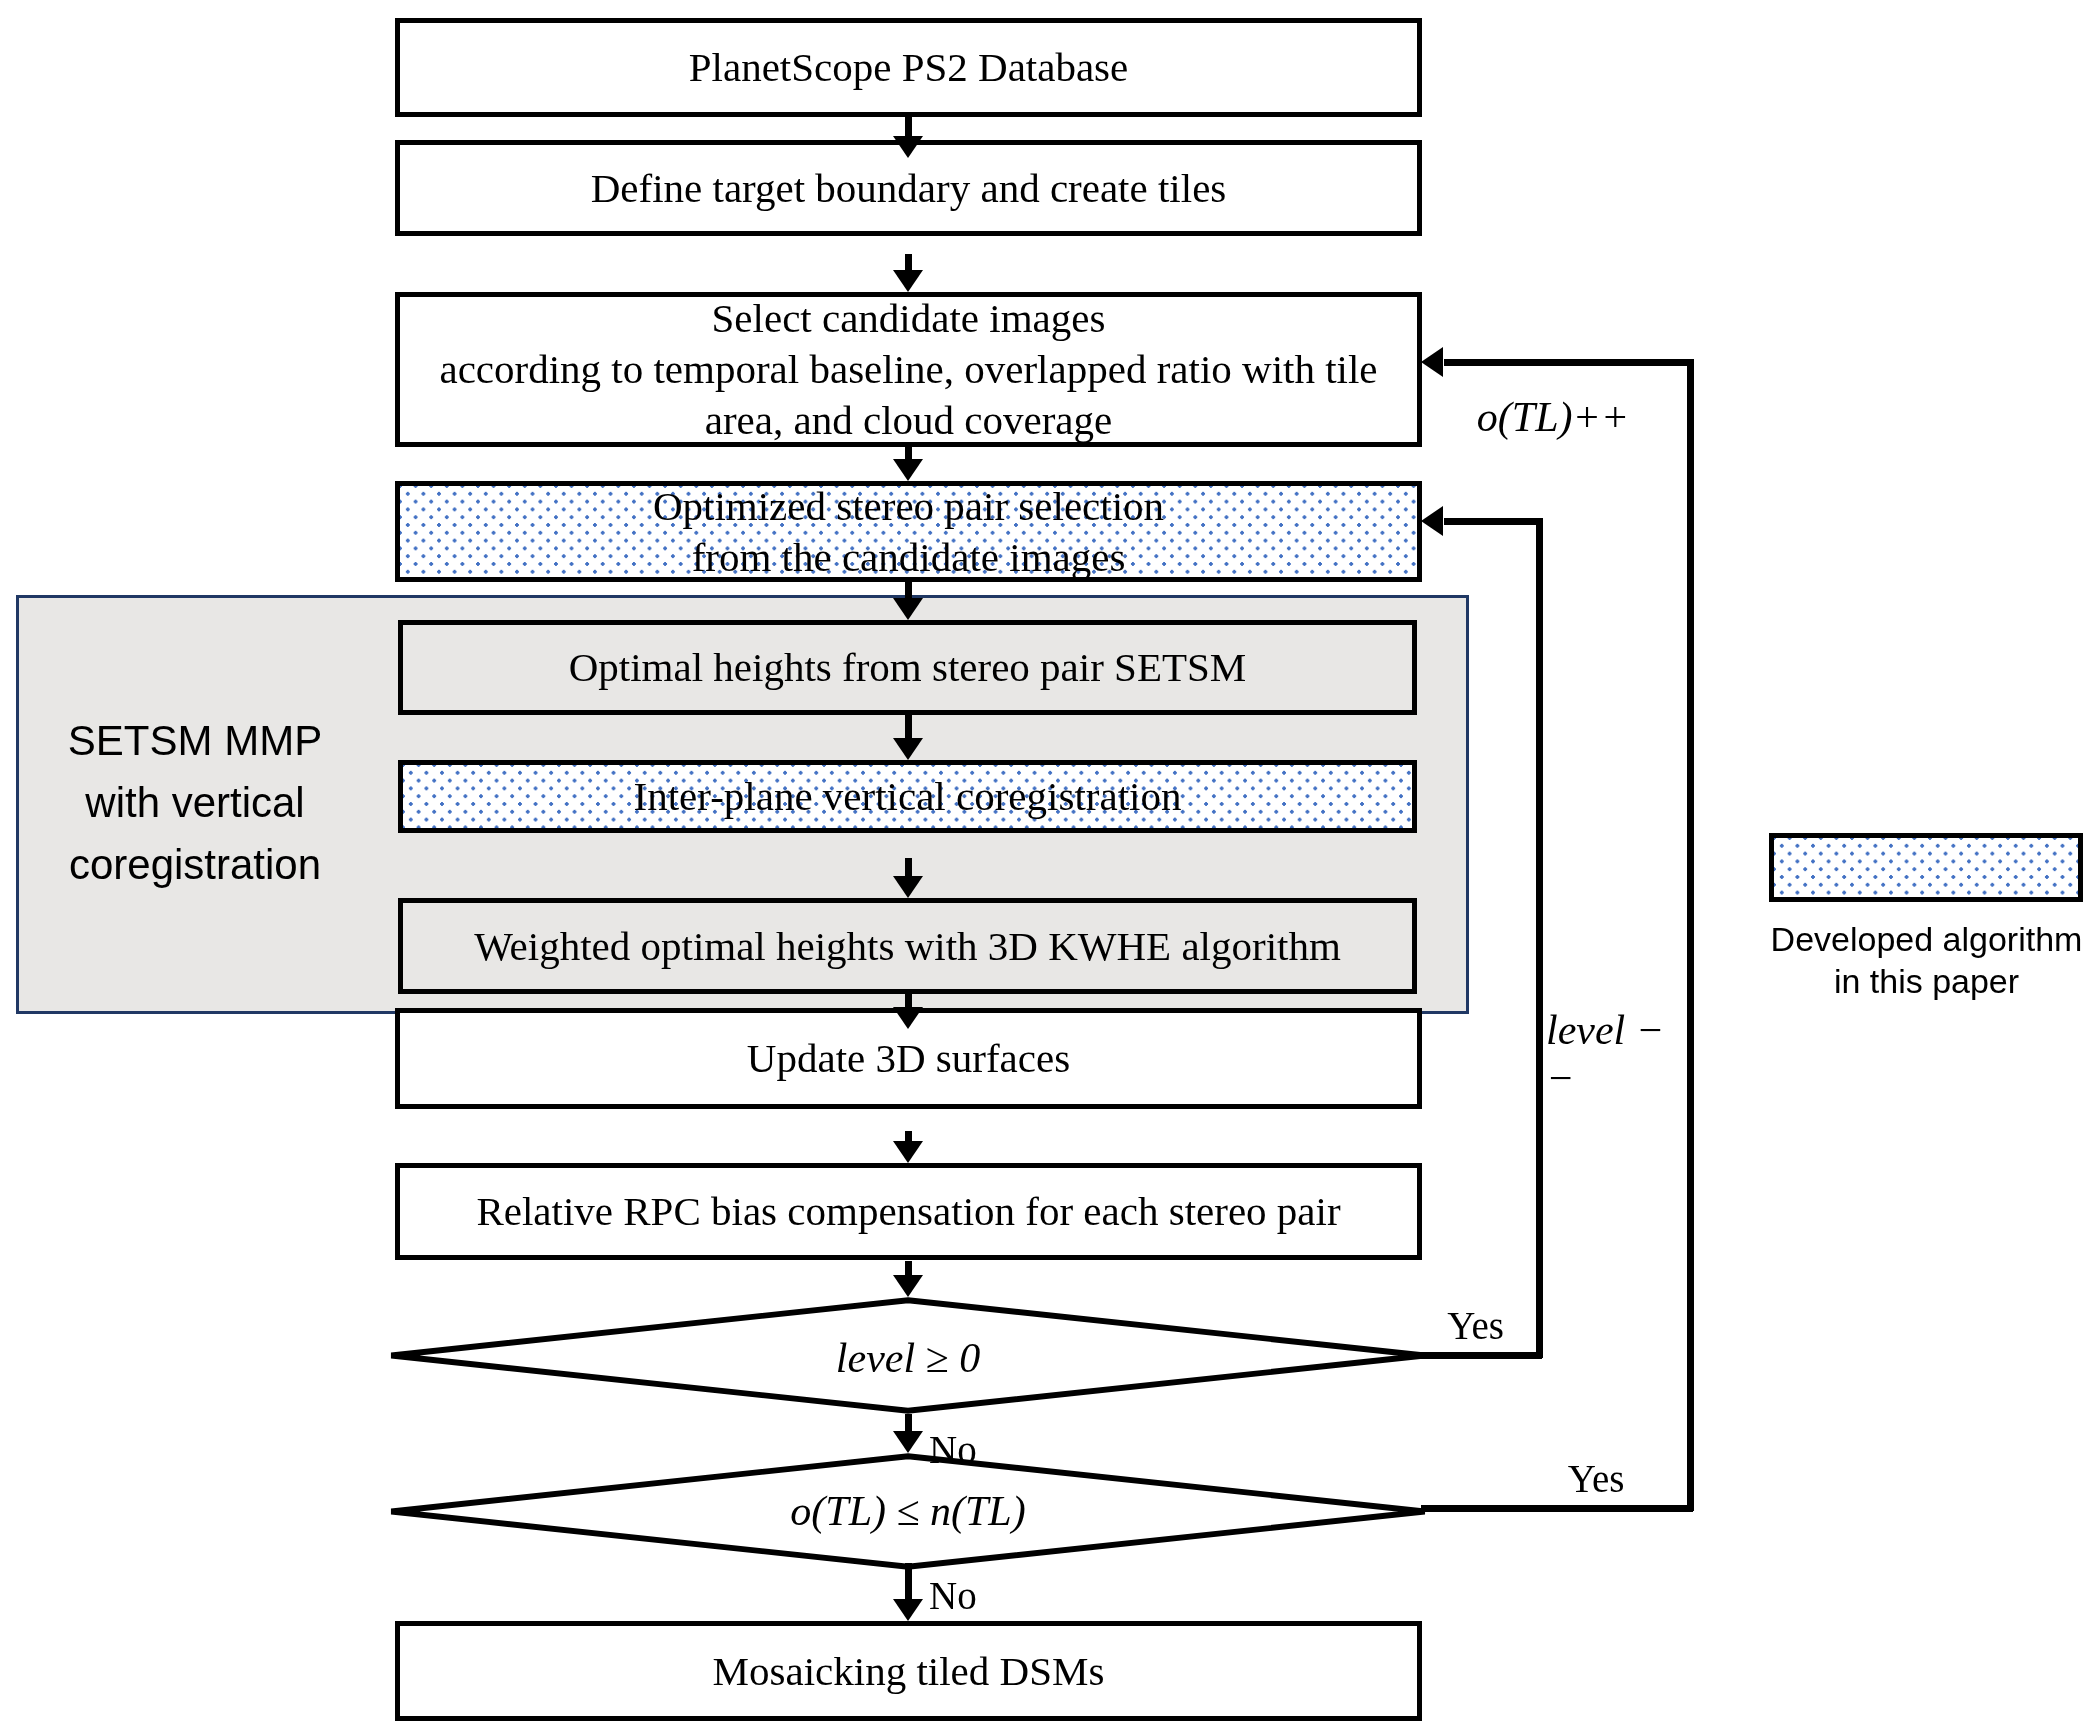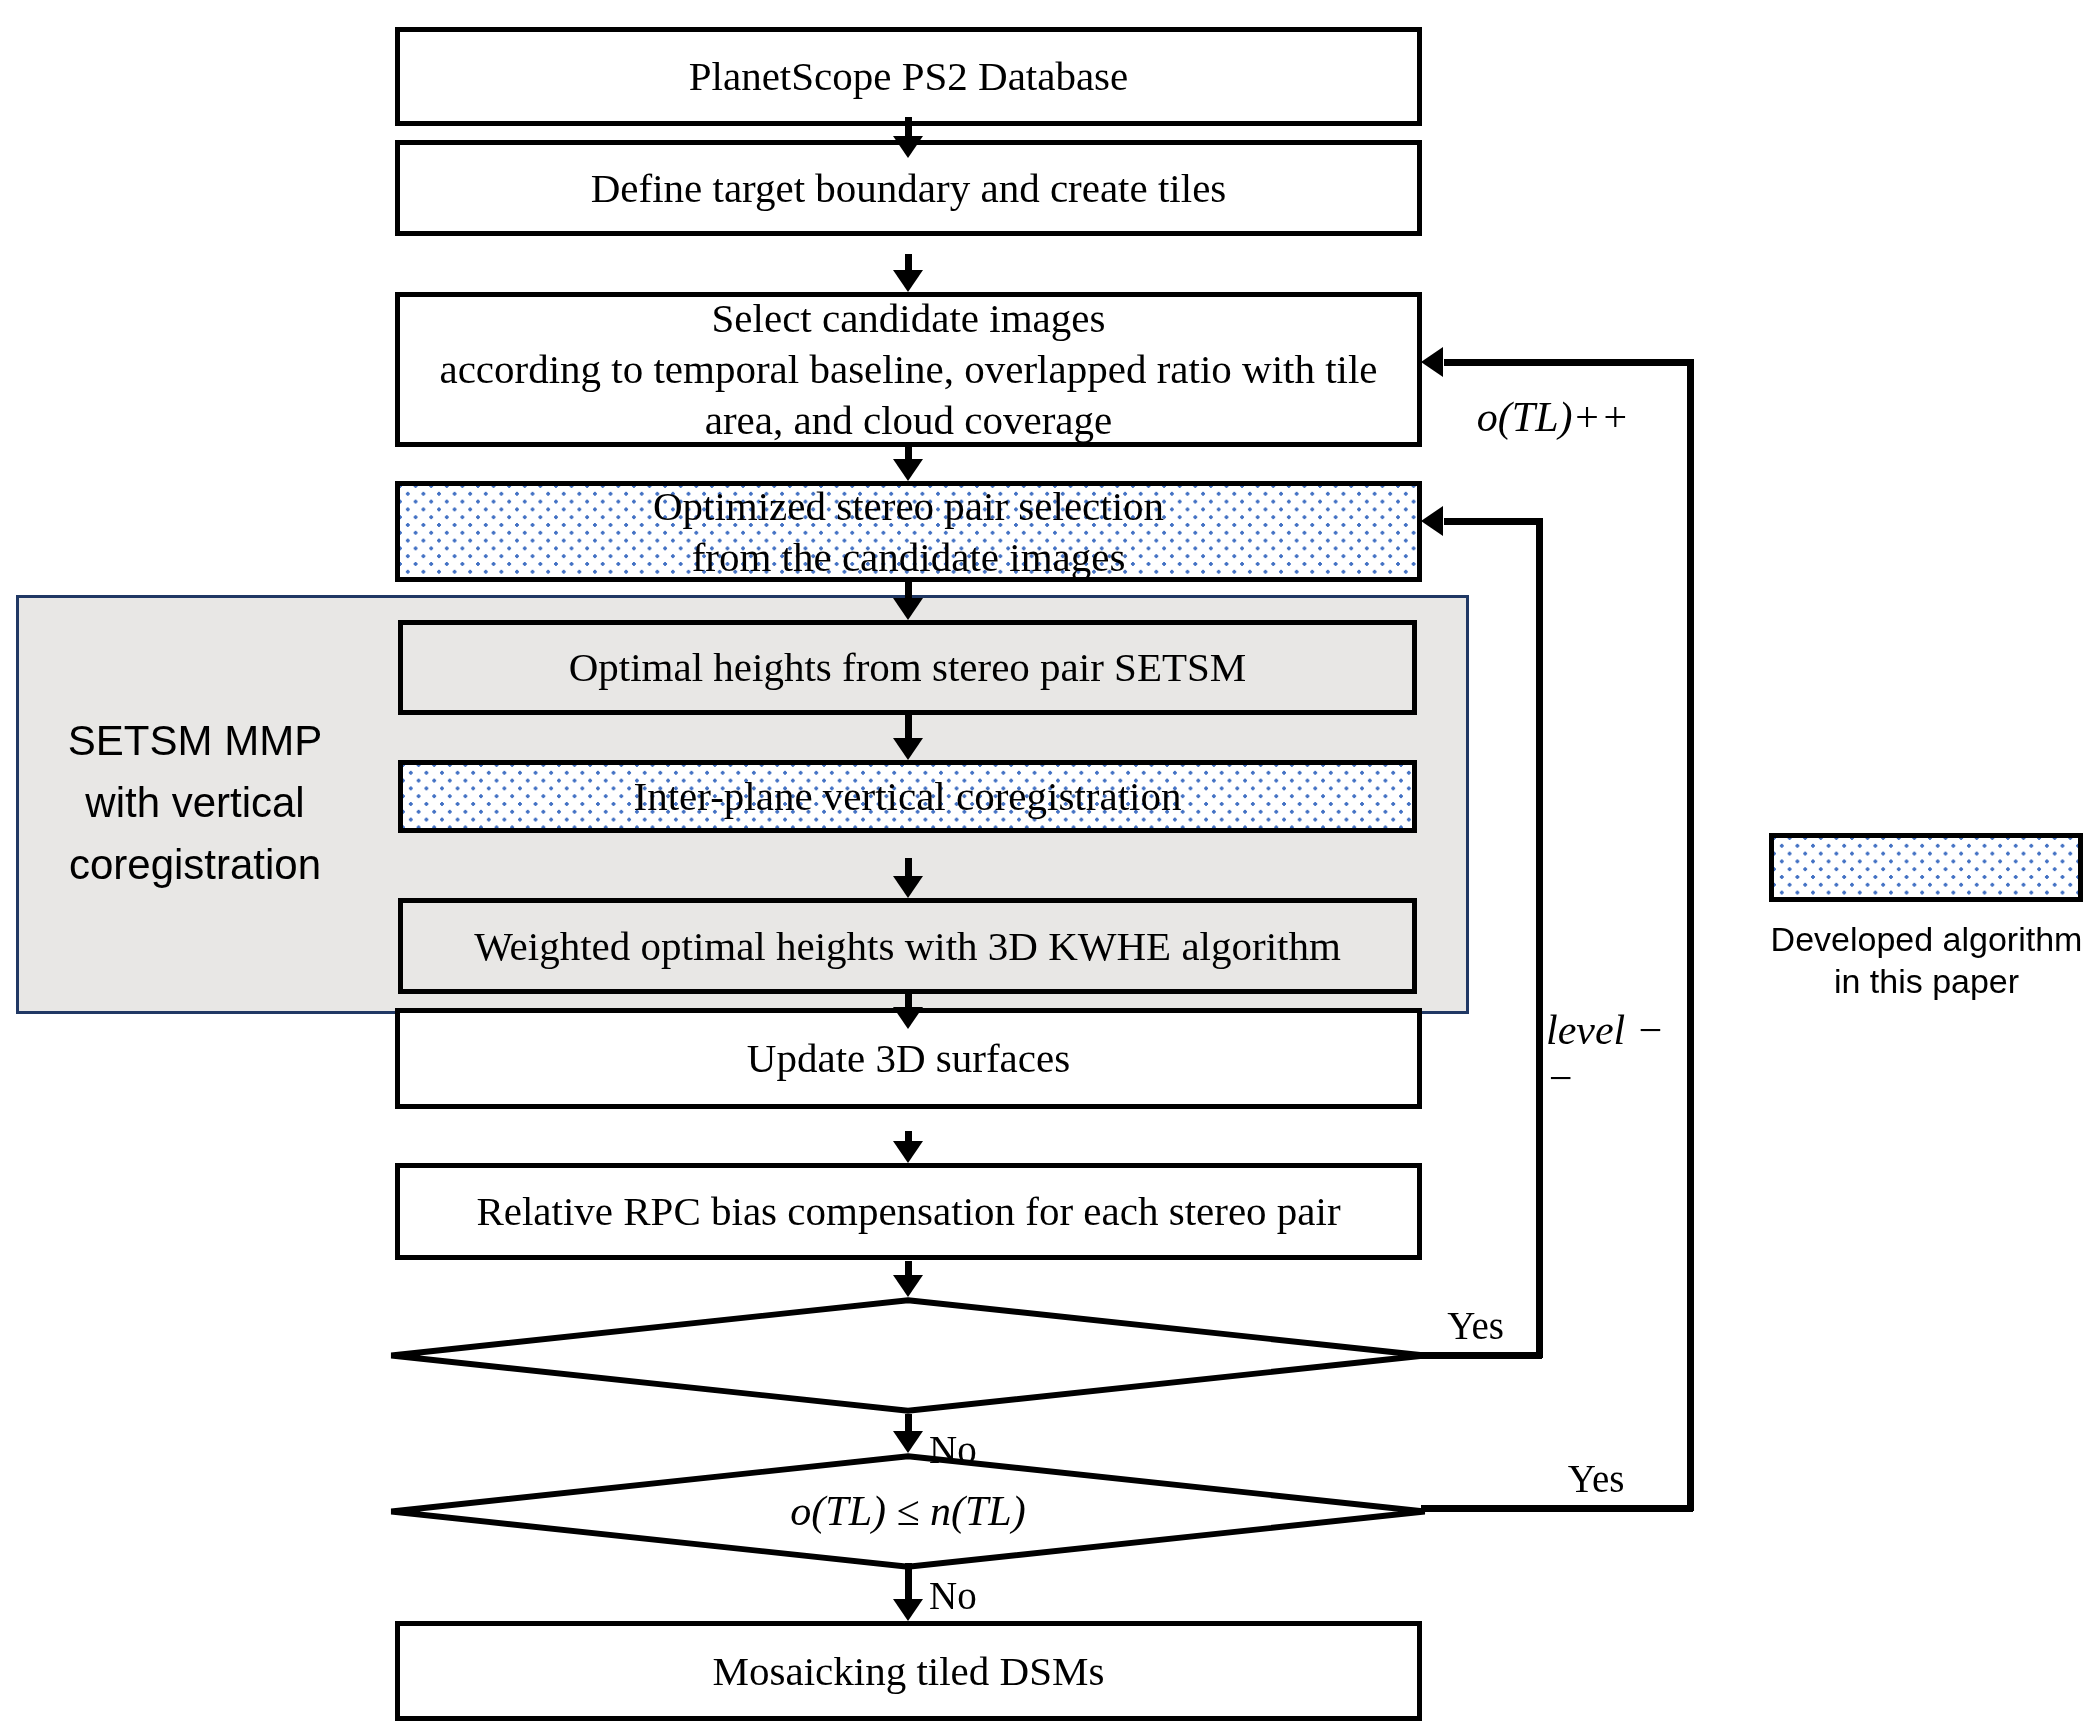--- a/index.html
+++ b/index.html
@@ -53,21 +53,21 @@
 </head>
 <body>
 
 <div id="canvas">
 
   <div class="group"></div>
   <div class="group-label">SETSM MMP
 with vertical
 coregistration</div>
 
-  <div class="fbox" style="top:18px;height:99px;margin-top:9px;">PlanetScope PS2 Database</div>
+  <div class="fbox" style="top:18px;height:99px;">PlanetScope PS2 Database</div>
 
   <div class="fbox" style="top:140px;height:96px;">Define target boundary and create tiles</div>
 
   <div class="fbox" style="top:292px;height:155px;">Select candidate images
 according to temporal baseline, overlapped ratio with tile
 area, and cloud coverage</div>
 
   <div class="fbox dotted" style="top:481px;height:101px;">Optimized stereo pair selection
 from the candidate images</div>
 
@@ -79,20 +79,21 @@
 
   <div class="fbox" style="top:1008px;height:101px;">Update 3D surfaces</div>
 
   <div class="fbox" style="top:1621px;height:100px;">Mosaicking tiled DSMs</div>
 
   <div class="fbox" style="top:1163px;height:97px;">Relative RPC bias compensation for each stereo pair</div>
 
   <svg class="diamond" style="left:388px;top:1297px;" width="1040" height="117" viewBox="0 0 1600 180">
     <polygon points="800,5 1595,90 800,175 5,90" fill="#ffffff" stroke="#000000" stroke-width="9"></polygon>
   </svg>
+  <div class="dlabel" style="top:1334px;">level ≥ 0</div>
 
   <svg class="diamond" style="left:388px;top:1453px;" width="1040" height="117" viewBox="0 0 1600 180">
     <polygon points="800,5 1595,90 800,175 5,90" fill="#ffffff" stroke="#000000" stroke-width="9"></polygon>
   </svg>
   <div class="dlabel" style="top:1487px;">o(TL) ≤ n(TL)</div>
 
   <div class="vline" style="left:905px;top:117px;height:19px;"></div>
   <div class="tri-down" style="left:893px;top:136px;"></div>
 
   <div class="vline" style="left:905px;top:254px;height:15.6px;"></div>

